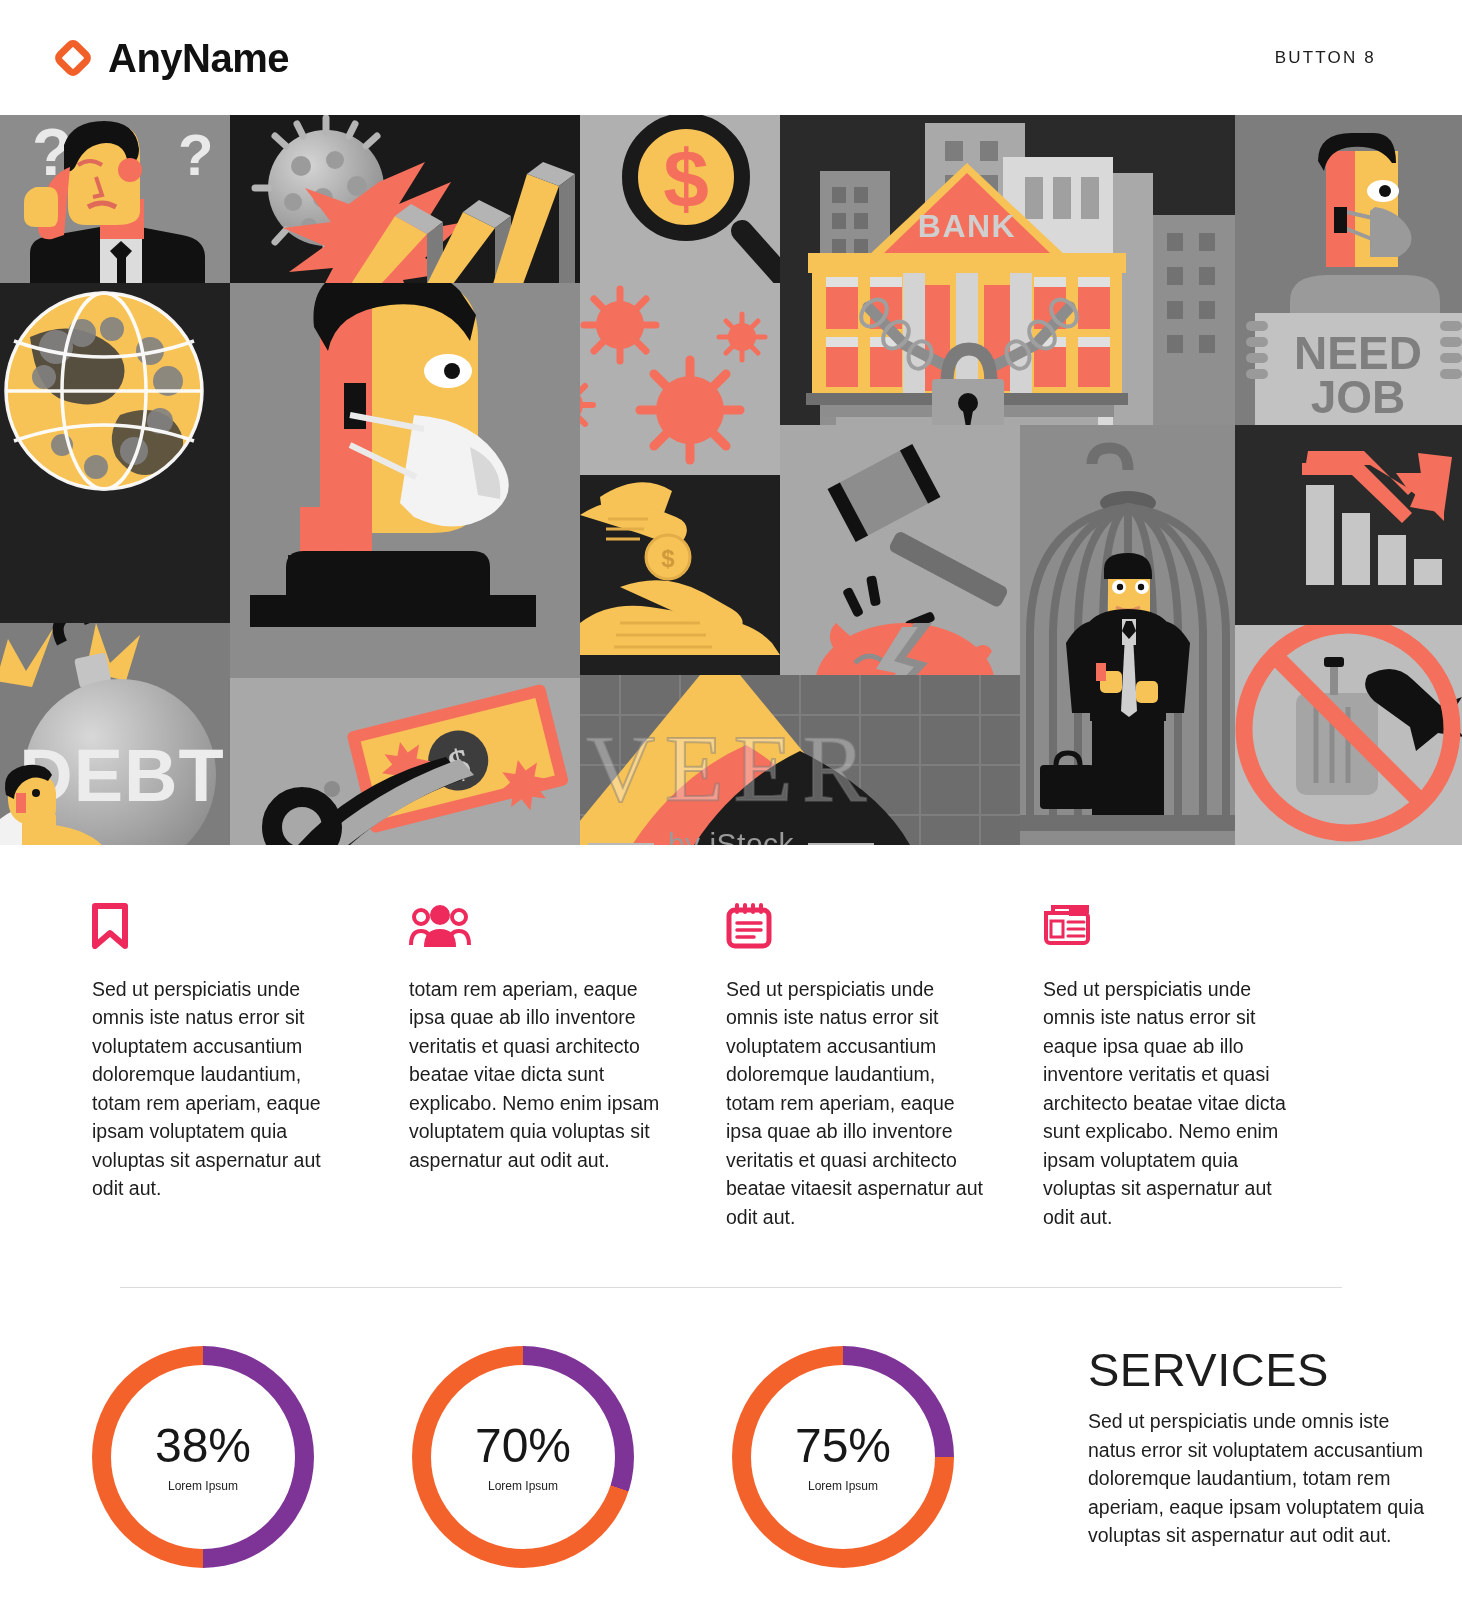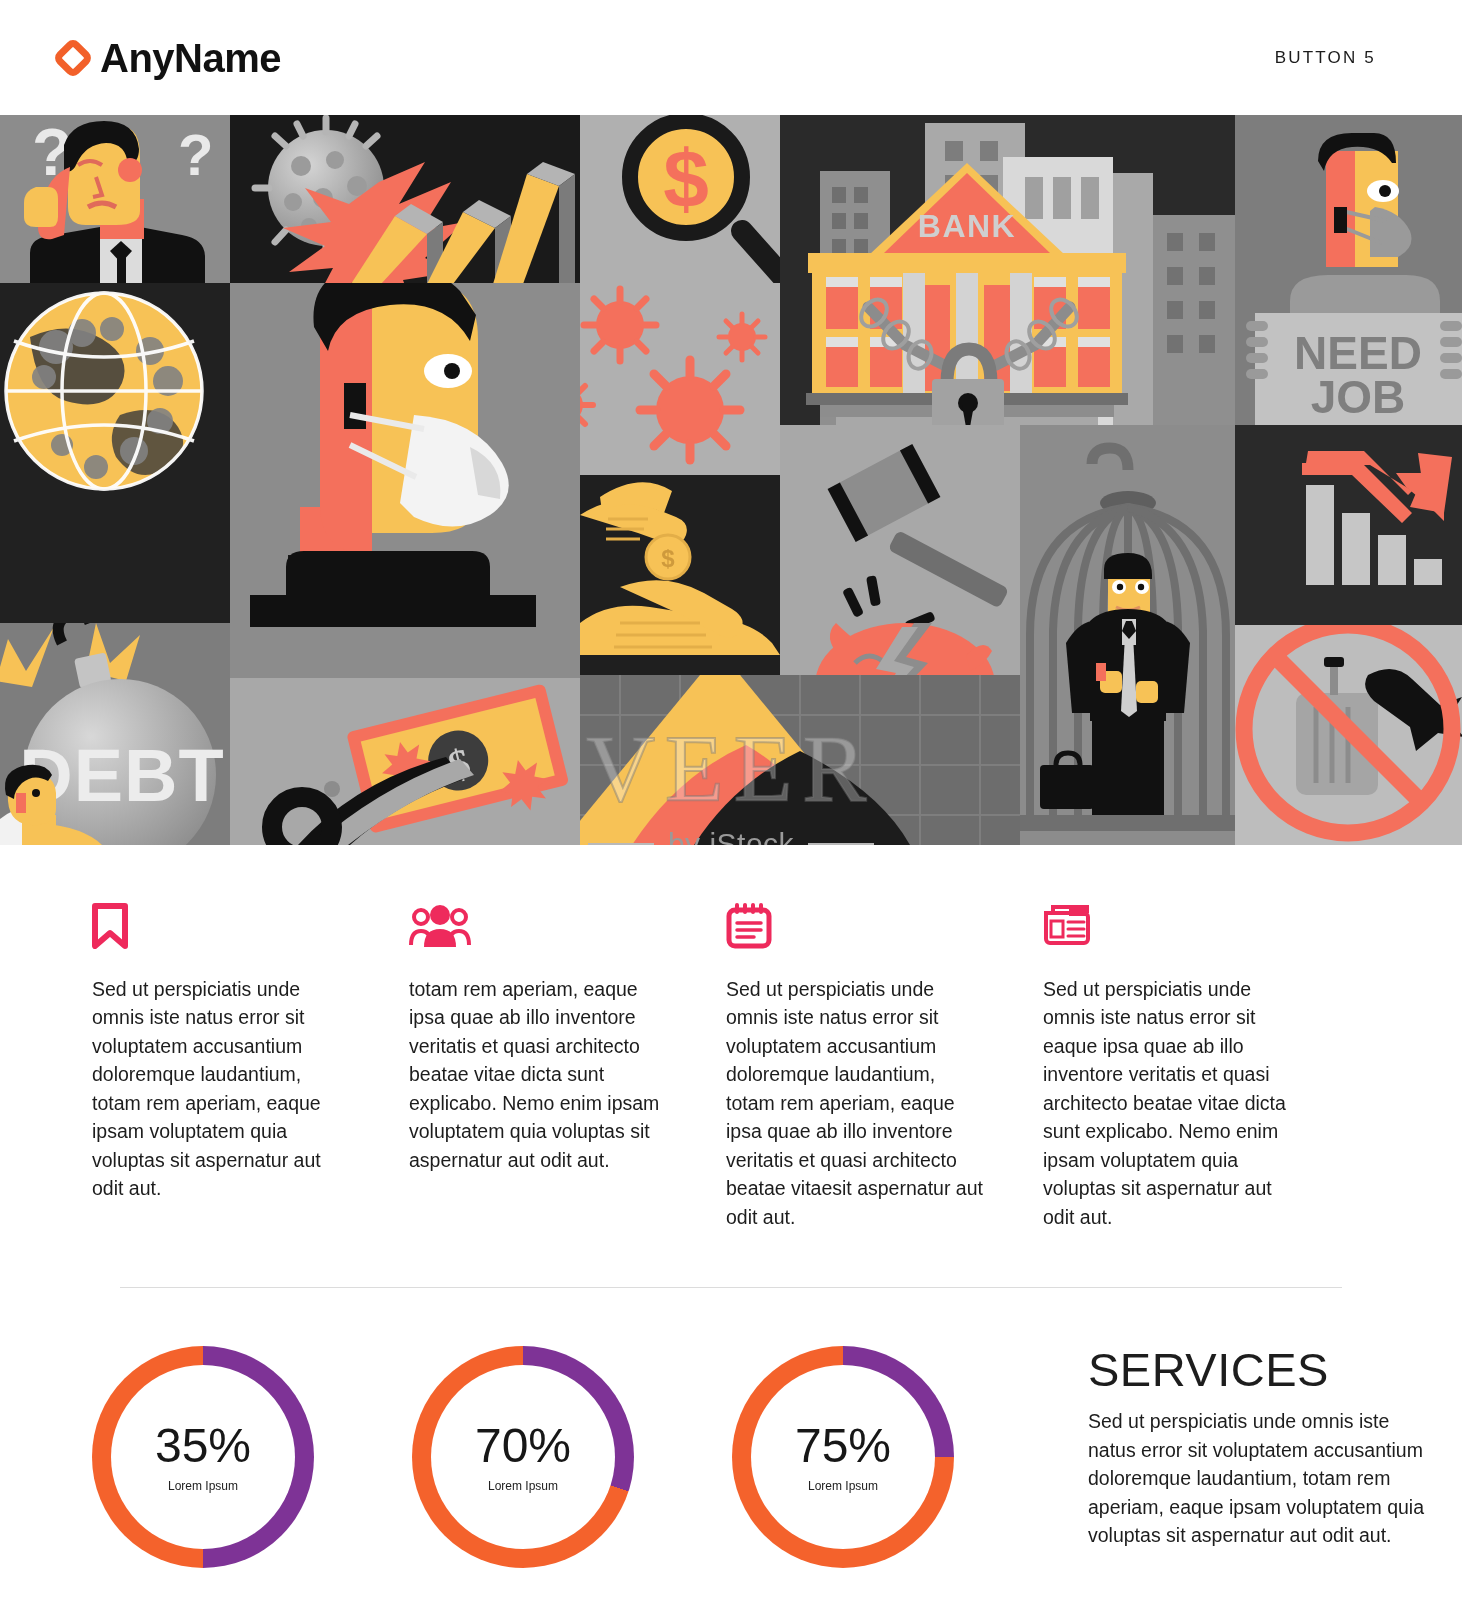--- a/index.html
+++ b/index.html
@@ -11,21 +11,21 @@
     overflow:hidden;
   }
 
   
   .header {
     height:115px; width:1462px;
     display:flex; align-items:center;
     background:#ffffff;
     padding:0 86px 0 52px;
   }
-  .brand { display:flex; align-items:center; gap:6px; }
+  .brand { display:flex; align-items:center; gap:14px; }
   .brand-mark { width:42px; height:42px; position:relative; }
   .brand-mark .dia {
     position:absolute; left:6px; top:6px;
     width:30px; height:30px;
     border:7px solid #f2602a;
     border-radius:8px;
     transform:rotate(45deg);
   }
   .brand-name {
     font-size:40px; font-weight:bold; letter-spacing:-0.5px;
@@ -96,21 +96,21 @@
 <div class="header">
   <div class="brand">
     <span class="brand-mark">
       <span class="dia"></span>
     </span>
     <span class="brand-name">AnyName</span>
   </div>
   <nav class="nav">
     <a class="nav-item">HOME</a>
     <a class="nav-item">BUTTON 1</a>
-    <a class="nav-item">BUTTON 5</a>
+    <a class="nav-item">BUTTON 8</a>
     <a class="nav-item">BUTTON 3</a>
     <a class="nav-item">BUTTON 4</a>
   </nav>
 </div>
 
 <div class="hero">
   <svg width="1462" height="730" viewBox="0 0 1462 730">
     <defs>
       <radialGradient id="ballg" cx="35%" cy="30%" r="75%">
         <stop offset="0%" stop-color="#d8d8d8"></stop>
@@ -714,21 +714,21 @@
   </div>
 </div>
 
 <div class="divider"></div>
 
 <div class="stats">
 
   <div class="donut">
     <div class="ring" style="background: conic-gradient(rgb(126, 51, 150) 0deg, rgb(126, 51, 150) 180deg, rgb(244, 98, 44) 180deg, rgb(244, 98, 44) 360deg);"></div>
     <div class="hole">
-      <div class="pct">35%</div>
+      <div class="pct">38%</div>
       <div class="lbl">Lorem Ipsum</div>
     </div>
   </div>
 
   <div class="donut">
     <div class="ring" style="background: conic-gradient(rgb(126, 51, 150) 0deg, rgb(126, 51, 150) 108deg, rgb(244, 98, 44) 108deg, rgb(244, 98, 44) 360deg);"></div>
     <div class="hole">
       <div class="pct">70%</div>
       <div class="lbl">Lorem Ipsum</div>
     </div>

